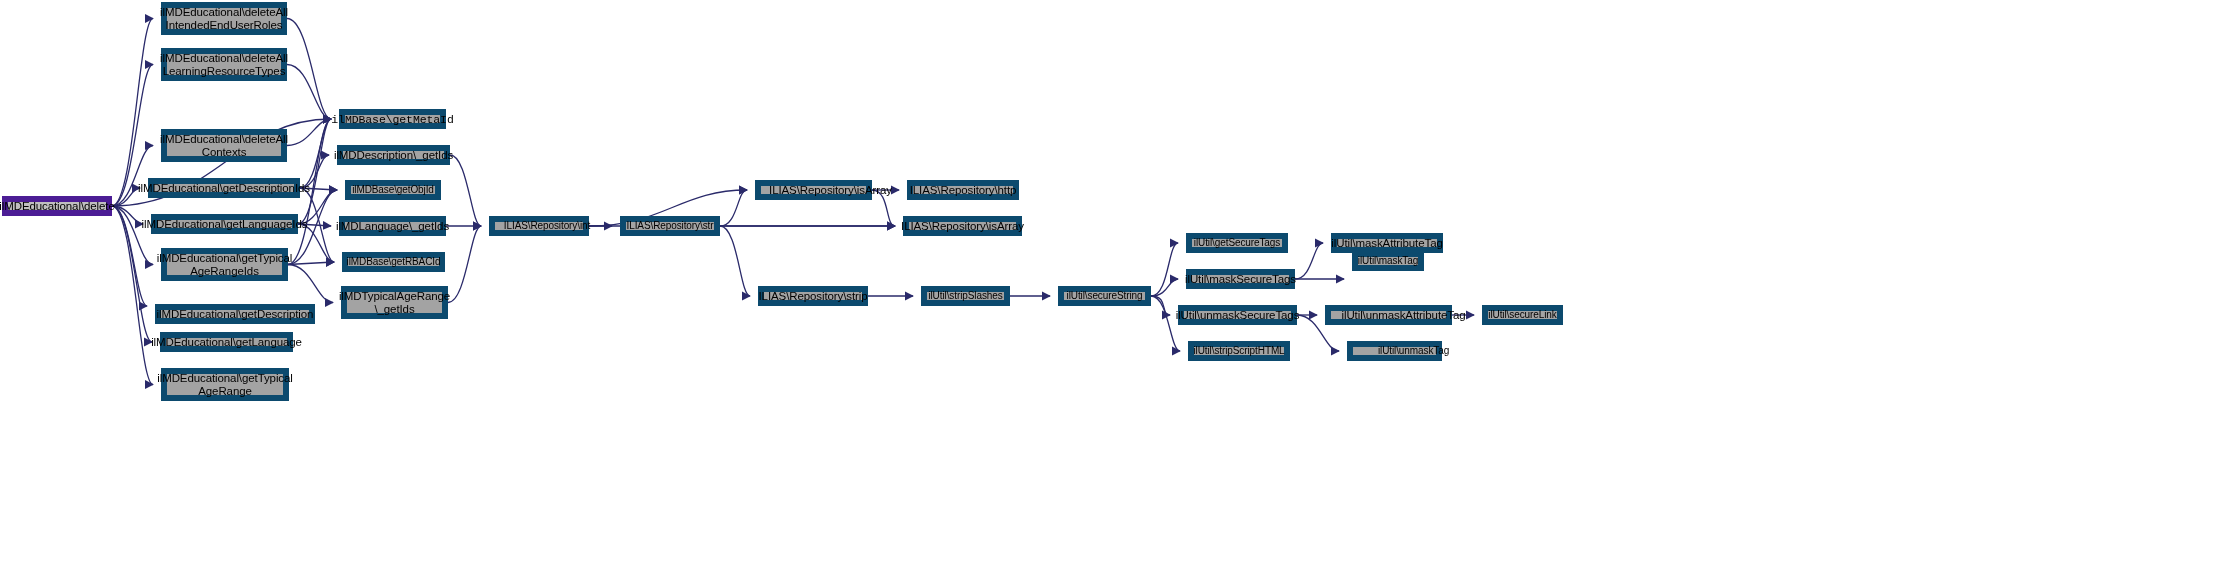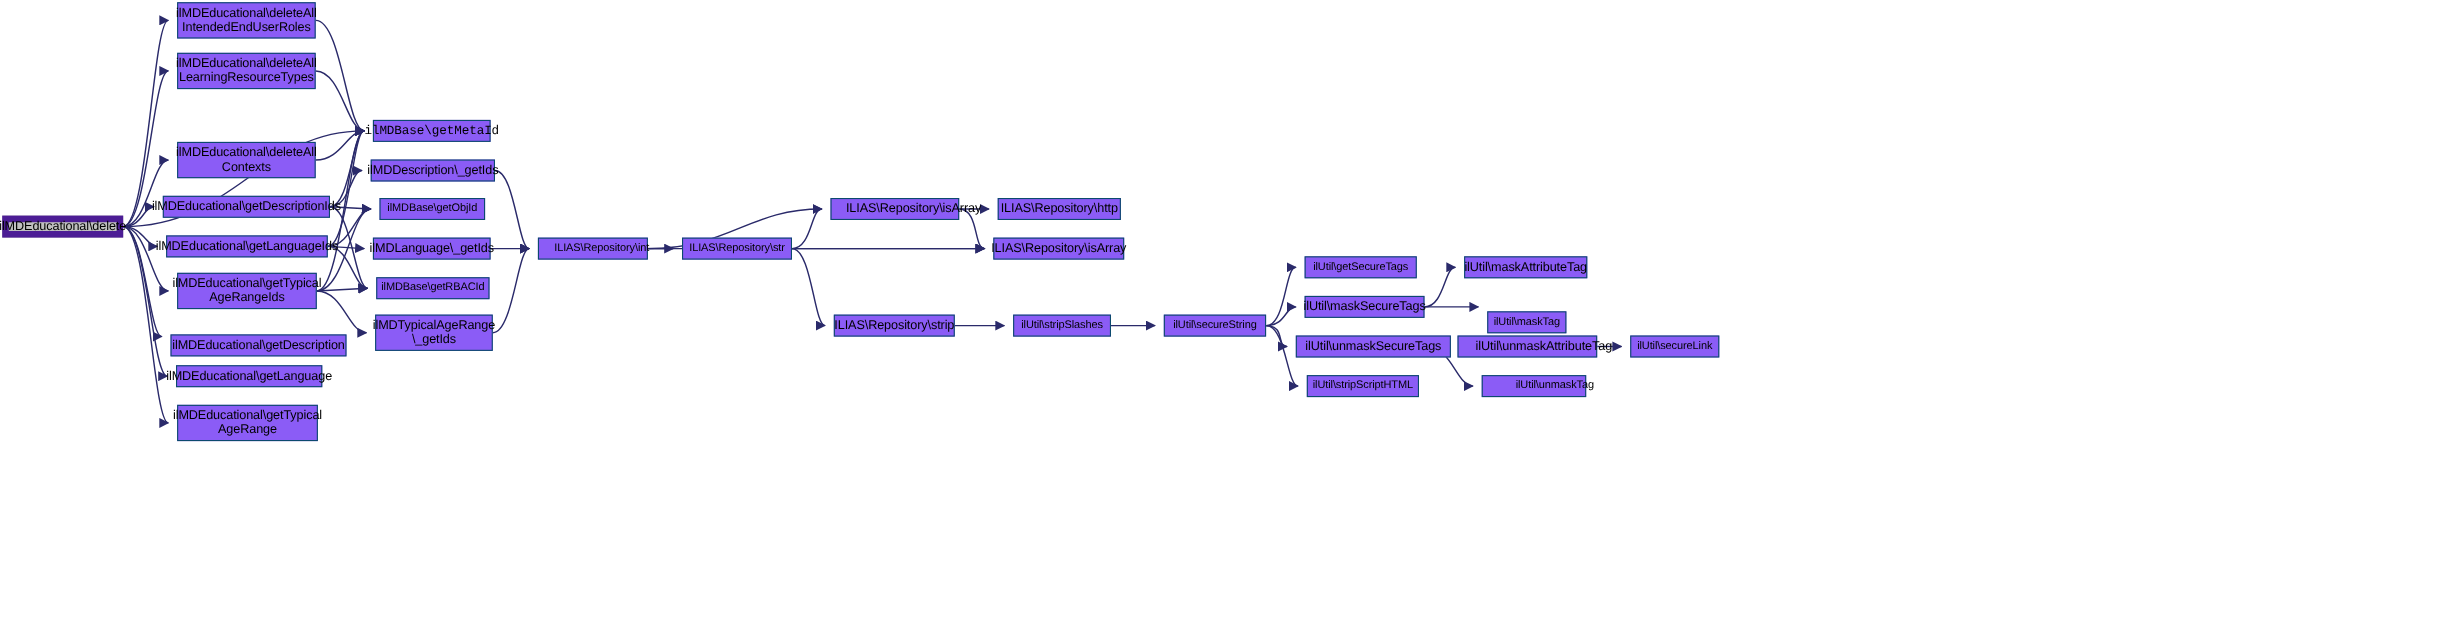--- a/index.html
+++ b/index.html
@@ -1,19 +1,19 @@
 <!DOCTYPE html>
 <html><head>
 <meta charset="utf-8">
 <style>
   html,body{margin:0;padding:0;background:#ffffff;}
   body{font-family:"Liberation Sans",sans-serif;}
   #canvas{position:relative;width:2227px;height:571px;background:#ffffff;overflow:hidden;}
   #edges{position:absolute;left:0;top:0;width:2227px;height:571px;pointer-events:none;}
-  .node{position:absolute;box-sizing:border-box;border:1px solid #0c4a6e;background:#8b5cf6;
+  .node{position:absolute;box-sizing:border-box;border:6px solid #0c4a6e;background:#a3a3a3;
         display:flex;align-items:center;justify-content:center;text-align:center;
         font-size:11.5px;line-height:13px;color:#000000;white-space:pre-line;letter-spacing:-0.1px;}
   .node.root{background:#bfbfbf;border:6px solid #4c1d95;}
   .node.small{font-size:10px;line-height:12px;}
 </style>
 </head>
 <body>
 
 <div id="canvas">
   <svg id="edges" xmlns="http://www.w3.org/2000/svg" viewBox="0 0 2227 571">
@@ -97,20 +97,20 @@
     <div class="node small" style="left: 489px; top: 216px; width: 100px; height: 20px; padding-left: 16px;">ILIAS\Repository\int</div>
     <div class="node small" style="left: 620px; top: 216px; width: 100px; height: 20px;">ILIAS\Repository\str</div>
     <div class="node" style="left: 758px; top: 286px; width: 110px; height: 20px;">ILIAS\Repository\strip</div>
     <div class="node" style="left: 755px; top: 180px; width: 117px; height: 20px; padding-left: 34px;">ILIAS\Repository\isArray</div>
     <div class="node" style="left: 907px; top: 180px; width: 112px; height: 20px;">ILIAS\Repository\http</div>
     <div class="node" style="left: 903px; top: 216px; width: 119px; height: 20px;">ILIAS\Repository\isArray</div>
     <div class="node small" style="left: 921px; top: 286px; width: 89px; height: 20px;">ilUtil\stripSlashes</div>
     <div class="node small" style="left: 1058px; top: 286px; width: 93px; height: 20px;">ilUtil\secureString</div>
     <div class="node small" style="left: 1186px; top: 233px; width: 102px; height: 20px;">ilUtil\getSecureTags</div>
     <div class="node" style="left: 1186px; top: 269px; width: 109px; height: 20px;">ilUtil\maskSecureTags</div>
-    <div class="node" style="left: 1178px; top: 305px; width: 141px; height: 20px;">ilUtil\unmaskSecureTags</div>
+    <div class="node" style="left: 1178px; top: 305px; width: 119px; height: 20px;">ilUtil\unmaskSecureTags</div>
     <div class="node small" style="left: 1188px; top: 341px; width: 102px; height: 20px;">ilUtil\stripScriptHTML</div>
     <div class="node" style="left: 1331px; top: 233px; width: 112px; height: 20px;">ilUtil\maskAttributeTag</div>
-    <div class="node small" style="left: 1352px; top: 283px; width: 72px; height: 20px;">ilUtil\maskTag</div>
+    <div class="node small" style="left: 1352px; top: 251px; width: 72px; height: 20px;">ilUtil\maskTag</div>
     <div class="node" style="left: 1325px; top: 305px; width: 127px; height: 20px; padding-left: 30px;">ilUtil\unmaskAttributeTag</div>
     <div class="node small" style="left: 1347px; top: 341px; width: 95px; height: 20px; padding-left: 38px;">ilUtil\unmaskTag</div>
     <div class="node small" style="left: 1482px; top: 305px; width: 81px; height: 20px;">ilUtil\secureLink</div>
   </div>
 
 </body></html>

